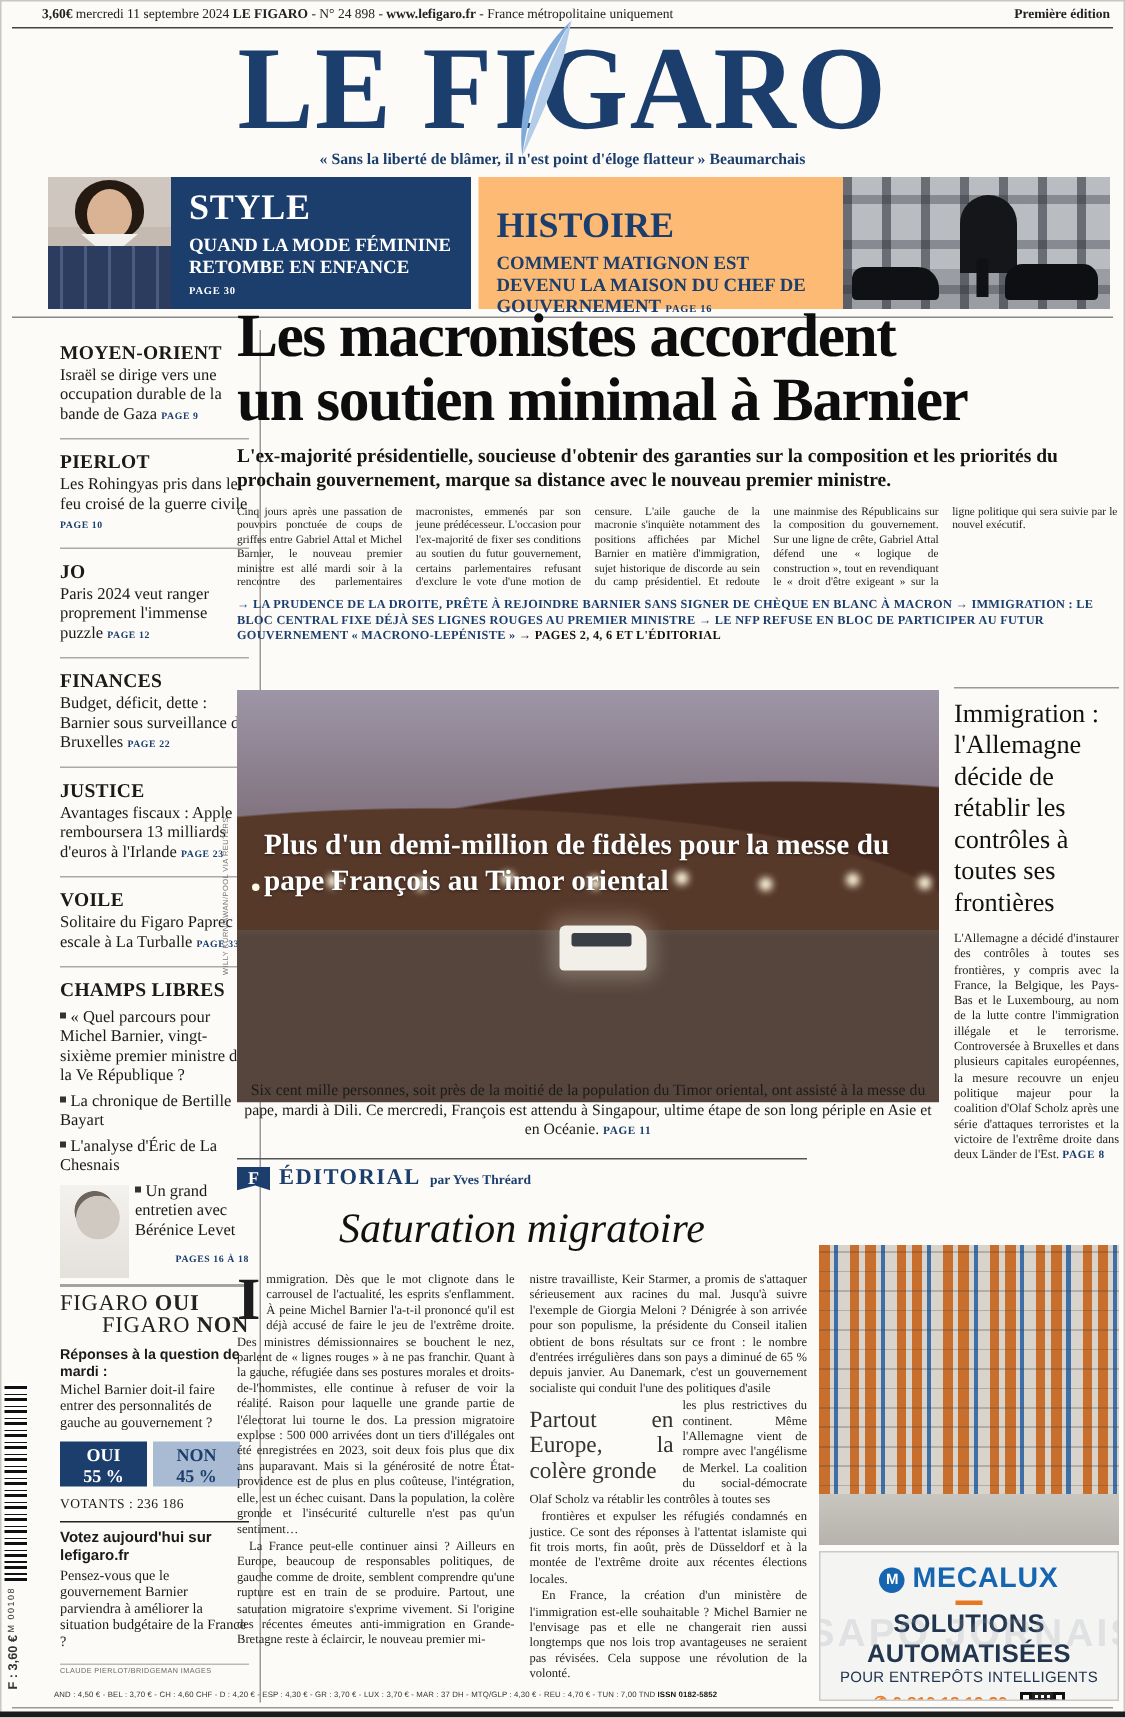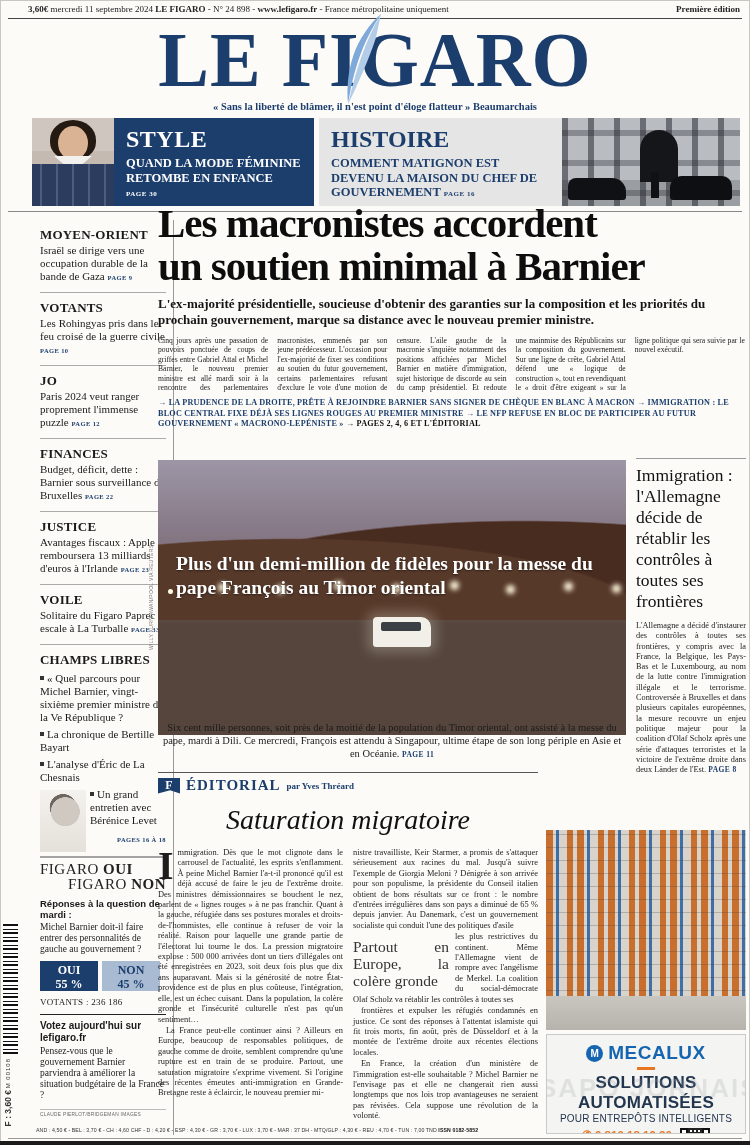--- a/index.html
+++ b/index.html
@@ -26,21 +26,21 @@
   .promo-girl .hair{position:absolute;left:18px;top:2px;width:46px;height:40px;border-radius:50% 50% 45% 45%;background:#241a12;}
   .promo-girl .face{position:absolute;left:26px;top:8px;width:30px;height:34px;border-radius:50%;background:#dab294;}
   .promo-girl .collar{position:absolute;left:22px;top:38px;width:38px;height:16px;background:#f3f1ee;clip-path:polygon(0 0,100% 0,50% 100%);}
   .promo-girl .dress{position:absolute;left:0;bottom:0;width:100%;height:42px;
       background:repeating-linear-gradient(90deg,#2c3c5e 0 8px,#4a5c80 8px 10px,#2c3c5e 10px 16px),
                  repeating-linear-gradient(0deg,rgba(255,255,255,.18) 0 1px,transparent 1px 8px),#2c3c5e;}
   .promo-style{width:200px;flex:none;background:#1c3e6d;color:#fff;padding:8px 12px;box-sizing:border-box;}
   .promo-style .k{font-size:24px;font-weight:bold;letter-spacing:.5px;}
   .promo-style .t{font-size:12.5px;font-weight:bold;line-height:14.5px;margin-top:3px;}
   .promo-style .p{font-size:7px;font-weight:bold;margin-top:5px;letter-spacing:.5px;}
-  .promo-hist{width:243px;flex:none;background:#e5e5e5;color:#1c3e6d;padding:8px 12px;box-sizing:border-box;margin-left:5px;}
+  .promo-hist{width:243px;flex:none;background:#fdba74;color:#1c3e6d;padding:20px 12px;box-sizing:border-box;margin-left:5px;}
   .promo-hist .k{font-size:24px;font-weight:bold;}
   .promo-hist .t{font-size:12.5px;font-weight:bold;line-height:14.5px;margin-top:3px;}
   .promo-hist .p{font-size:7px;font-weight:bold;display:inline;margin-left:3px;letter-spacing:.5px;}
   .promo-matignon{flex:1;position:relative;overflow:hidden;filter:grayscale(15%);
       background:linear-gradient(#b9bcc2 0 70%, #9a9da3 70% 100%);}
   .promo-matignon .wall{position:absolute;inset:0;
       background:repeating-linear-gradient(90deg,rgba(40,44,52,.55) 0 6px,transparent 6px 26px),
                  repeating-linear-gradient(0deg,transparent 0 10px,rgba(40,44,52,.35) 10px 16px,transparent 16px 30px);}
   .promo-matignon .arch{position:absolute;left:44%;top:12px;width:38px;height:52px;background:#15161a;border-radius:19px 19px 0 0;}
   .promo-matignon .car1{position:absolute;left:6px;bottom:6px;width:58px;height:22px;background:#101114;border-radius:8px 14px 3px 3px;}
@@ -215,21 +215,21 @@
     </div>
   </div>
   <div class="promo-rule"></div>
 
   <div class="sidebar">
     <div class="side-item">
       <div class="k">MOYEN-ORIENT</div>
       <div class="t"><span>Israël se dirige vers une occupation durable de la bande de Gaza</span> <span class="pg">PAGE 9</span></div>
     </div>
     <div class="side-item">
-      <div class="k">VOTANTS</div>
+      <div class="k">PIERLOT</div>
       <div class="t"><span>Les Rohingyas pris dans le feu croisé de la guerre civile</span> <span class="pg">PAGE 10</span></div>
     </div>
     <div class="side-item">
       <div class="k">JO</div>
       <div class="t"><span>Paris 2024 veut ranger proprement l'immense puzzle</span> <span class="pg">PAGE 12</span></div>
     </div>
     <div class="side-item">
       <div class="k">FINANCES</div>
       <div class="t"><span>Budget, déficit, dette : Barnier sous surveillance de Bruxelles</span> <span class="pg">PAGE 22</span></div>
     </div>

